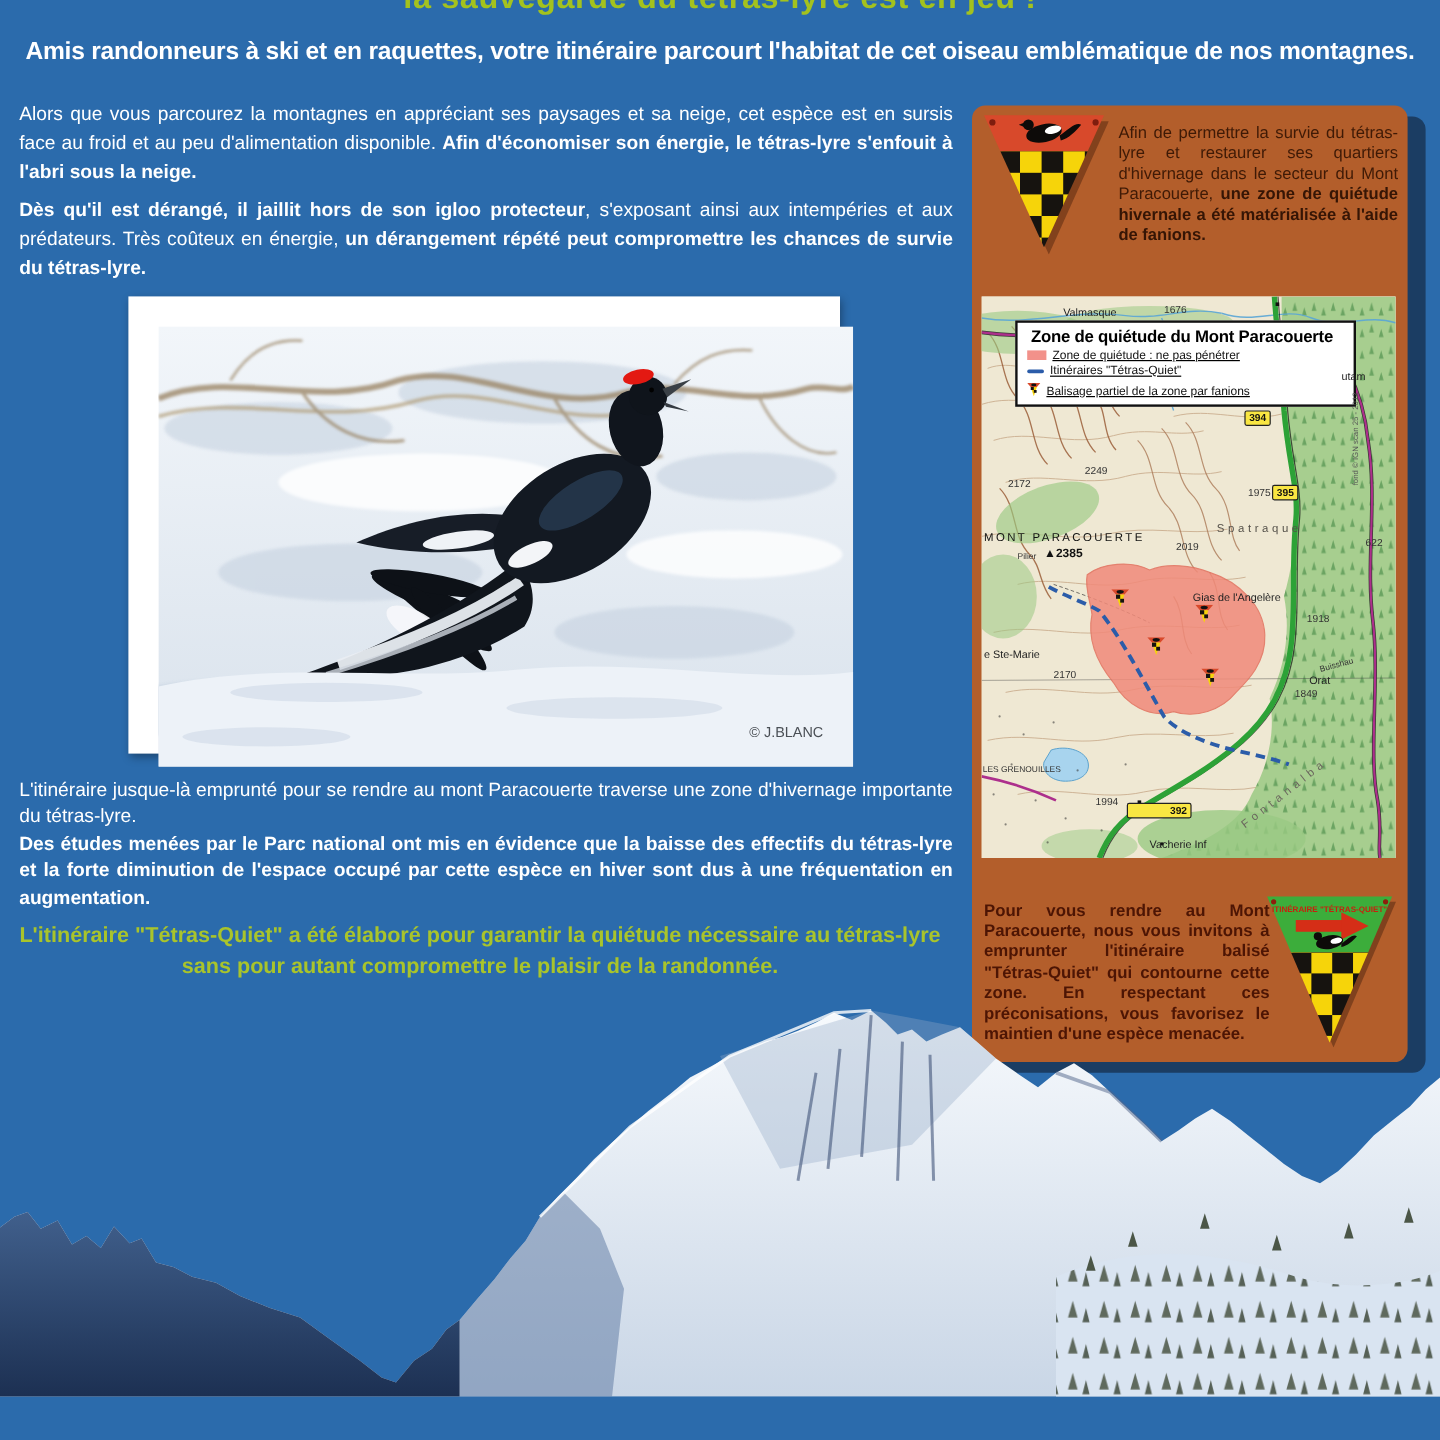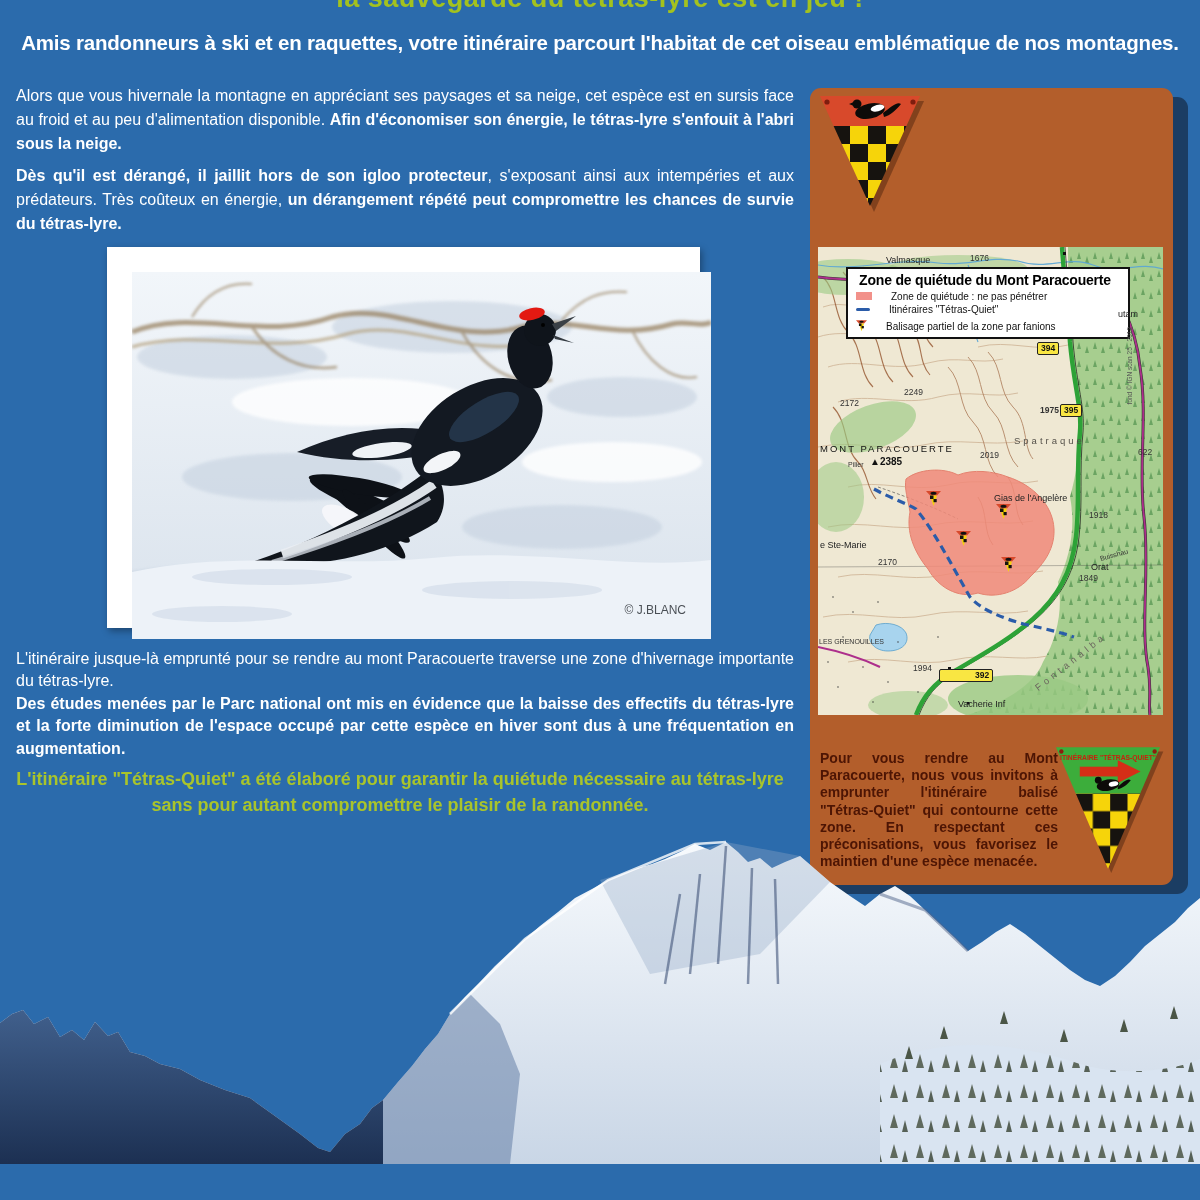--- a/index.html
+++ b/index.html
@@ -50,21 +50,21 @@
   .lbl-area { font-size:9.5px; color:#55514a; letter-spacing:3px; }
   .lbl-tiny { font-size:7px; color:#333; }
   .lbl-valley { font-size:9.5px; color:#6b675e; letter-spacing:4px; }
   .map-badge { position:absolute; background:#f9e642; border:1px solid #222; border-radius:2px;
     font-size:8.5px; font-weight:bold; color:#111; padding:0 3px; line-height:11px; }
   .map-marker { position:absolute; width:15px; height:16px; }
 
   .legend { position:absolute; left:28px; top:20px; width:284px; height:72px;
     background:#ffffff; border:2px solid #111; padding:3px 14px 3px 8px; }
   .legend-title { font-size:14px; font-weight:bold; color:#000; text-align:center; letter-spacing:-0.2px; }
-  .leg-row { display:flex; align-items:center; gap:19px; margin-top:2.5px; }
+  .leg-row { display:flex; align-items:center; gap:5px; margin-top:2.5px;text-decoration:underline; }
   .leg-row span.txt { font-size:10px; color:#111; white-space:nowrap; }
   .sw { flex:0 0 auto; }
   .sw-zone { width:16px; height:8px; background:#f2918a; display:inline-block; }
   .sw-route { width:14px; height:3.5px; background:#2b5ca9; border-radius:2px; display:inline-block; }
   .legend-credit { position:absolute; right:2px; top:58px; font-size:6.5px; color:#555;
     transform:rotate(-90deg); transform-origin:right top; white-space:nowrap; }
 
   .panel-outro { position:absolute; left:10px; top:662px; width:238px; text-align:justify;
     font-size:14px; font-weight:bold; line-height:17.2px; color:#4d1504; }
   .flag2 { position:absolute; left:242px; top:657px; width:112px; height:128px; }
@@ -72,21 +72,21 @@
   .mountains { position:absolute; left:0; bottom:0; width:1200px; height:330px; }
 </style>
 </head>
 <body>
 
 <div class="poster">
 
   <div class="title-cut">la sauvegarde du tétras-lyre est en jeu !</div>
   <div class="intro">Amis randonneurs à ski et en raquettes, votre itinéraire parcourt l'habitat de cet oiseau emblématique de nos montagnes.</div>
 
-  <div class="col p-block p1"><span>Alors que vous hivernale la montagne en appréciant ses paysages et sa neige, cet espèce est en sursis face au froid et au peu d'alimentation disponible. </span><b>Afin d'économiser son énergie, le tétras-lyre s'enfouit à l'abri sous la neige.</b></div>
+  <div class="col p-block p1"><span>Alors que vous parcourez la montagnes en appréciant ses paysages et sa neige, cet espèce est en sursis face au froid et au peu d'alimentation disponible. </span><b>Afin d'économiser son énergie, le tétras-lyre s'enfouit à l'abri sous la neige.</b></div>
 
   <div class="col p-block p2"><b>Dès qu'il est dérangé, il jaillit hors de son igloo protecteur</b><span>, s'exposant ainsi aux intempéries et aux prédateurs. Très coûteux en énergie, </span><b>un dérangement répété peut compromettre les chances de survie du tétras-lyre.</b></div>
 
   <div class="photo">
     <svg viewBox="0 0 579 367">
       <defs>
         <linearGradient id="snowP" x1="0" y1="0" x2="0" y2="1">
           <stop offset="0" stop-color="#f2f6fa"></stop>
             <stop offset="1" stop-color="#d9e2ec"></stop>
         </linearGradient>
@@ -170,20 +170,21 @@
         <circle cx="95" cy="8" r="2.6" fill="#7e1d0e"></circle>
       <g transform="translate(52,17)">
         <ellipse rx="15" ry="7.5" transform="rotate(-12)" fill="#0d0b09"></ellipse>
         <circle cx="-13" cy="-7" r="4.5" fill="#0d0b09"></circle>
         <path d="M-16,-9 L-21,-7 L-16,-5 Z" fill="#0d0b09"></path>
         <path d="M13,2 C20,-3 27,-10 31,-7 C27,-2 20,5 14,6 Z" fill="#0d0b09"></path>
         <ellipse cx="8" cy="-1" rx="7" ry="3.2" transform="rotate(-14)" fill="#ffffff"></ellipse>
       </g>
     </svg>
 
+    <div class="panel-intro"><span>Afin de permettre la survie du tétras-lyre et restaurer ses quartiers d'hivernage dans le secteur du Mont Paracouerte, </span><b>une zone de quiétude hivernale a été matérialisée à l'aide de fanions.</b></div>
 
 
     <div class="map">
       <svg width="345" height="468" viewBox="0 0 345 468">
         <defs>
           <pattern id="pines" width="16" height="18" patternUnits="userSpaceOnUse">
             <path d="M3,12 L5,5 L7,12 Z" fill="#2f7a35"></path>
               <path d="M11,16 L13,9 L15,16 Z" fill="#2f7a35"></path>
           </pattern>
         </defs>
@@ -290,21 +291,21 @@
             </div>
           </div>
         <div class="legend-credit">fond © IGN scan 25 - 2012</div>
       </div>
       <div id="map-overlays">
           <span class="map-lbl lbl-place" style="left: 68px; top: 8px;">Valmasque</span>
           <span class="map-lbl lbl-ele" style="left: 152px; top: 6px;">1676</span>
           <span class="map-lbl lbl-place" style="left: 300px; top: 62px;">utam</span>
           <span class="map-lbl lbl-ele" style="left: 86px; top: 140px;">2249</span>
           <span class="map-lbl lbl-ele" style="left: 22px; top: 151px;">2172</span>
-          <span class="map-lbl lbl-ele" style="left: 222px; top: 158px; font-weight: bold;">1975</span>
+          <span class="map-lbl lbl-ele" style="left: 222px; top: 158px;">1975</span>
           <span class="map-lbl lbl-summit" style="left: 2px; top: 196px;">MONT PARACOUERTE</span>
           <span class="map-lbl lbl-tiny" style="left: 30px; top: 214px;">Pilier</span>
           <span class="map-lbl lbl-summit-ele" style="left: 52px; top: 209px;">▲2385</span>
           <span class="map-lbl lbl-area" style="left: 196px; top: 188px;">Spatraque</span>
           <span class="map-lbl lbl-ele" style="left: 162px; top: 203px;">2019</span>
           <span class="map-lbl lbl-ele" style="left: 320px; top: 200px;">622</span>
           <span class="map-lbl lbl-place" style="left: 176px; top: 246px;">Gias de l'Angelère</span>
           <span class="map-lbl lbl-ele" style="left: 235px; top: 263px; padding-left: 36px;">1918</span>
           <span class="map-lbl lbl-place" style="left: 2px; top: 293px;">e Ste-Marie</span>
           <span class="map-lbl lbl-ele" style="left: 60px; top: 310px;">2170</span>

